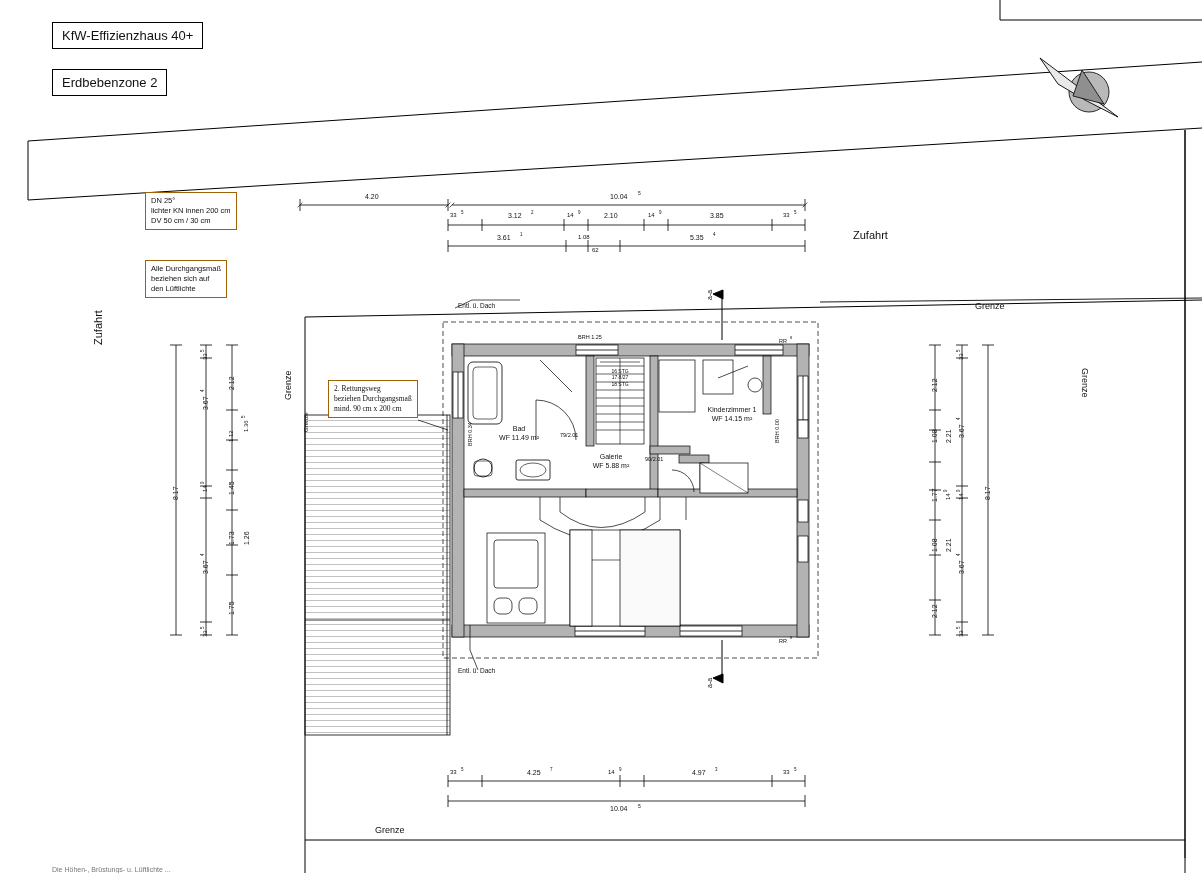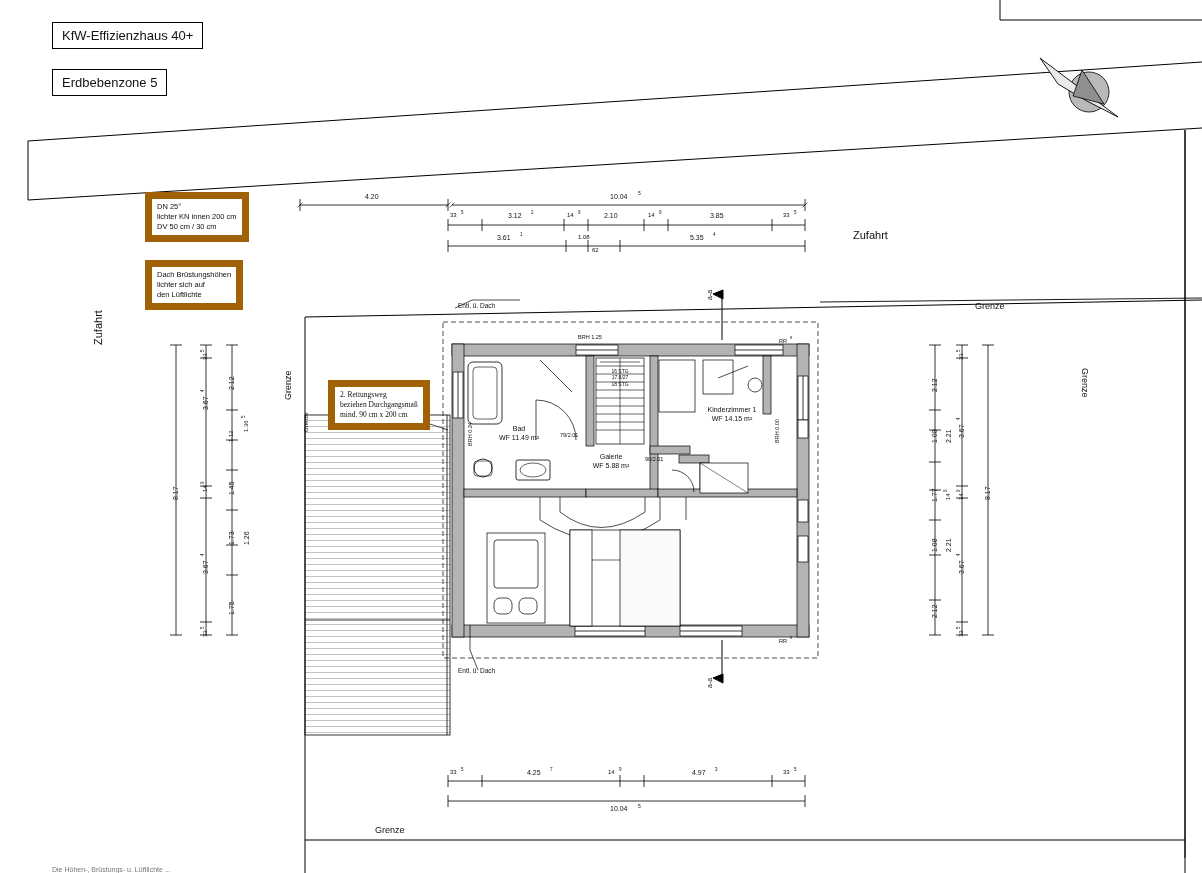--- a/index.html
+++ b/index.html
@@ -5,21 +5,21 @@
   html,body{margin:0;padding:0;background:#ffffff;}
   body{width:1202px;height:873px;position:relative;overflow:hidden;
        font-family:"Liberation Sans",sans-serif;color:#111;}
   #stage{position:absolute;left:0;top:0;width:1126px;height:873px;}
   svg.layer{position:absolute;left:0;top:0;width:1202px;height:873px;overflow:visible;}
   .lbl{position:absolute;white-space:nowrap;font-size:8px;line-height:1.15;color:#111;}
   .lbl.sm{font-size:6.5px;}
   .lbl.xs{font-size:5.5px;}
   .tagbox{position:absolute;border:1px solid #000;background:#fff;
           font-size:13px;padding:5px 9px;white-space:nowrap;}
-  .notebox{position:absolute;border:7px solid #a16207;background:#fff;
+  .notebox{position:absolute;border:1px solid #a16207;background:#fff;
            font-size:7.5px;line-height:1.35;padding:3px 5px;white-space:nowrap;}
   .rot90{transform:rotate(-90deg);transform-origin:left top;}
   .rot90cw{transform:rotate(90deg);transform-origin:left top;}
   .dimtxt{position:absolute;font-size:7px;white-space:nowrap;}
   .roomtxt{position:absolute;font-size:7px;text-align:center;line-height:1.3;white-space:nowrap;}
   .tiny{font-size:5px;}
 </style>
 </head>
 <body>
 
@@ -284,31 +284,31 @@
         <line x1="956" y1="635" x2="968" y2="635"></line>
       </g>
 
       <line x1="988" y1="345" x2="988" y2="635"></line>
       <line x1="982" y1="345" x2="994" y2="345"></line>
       <line x1="982" y1="635" x2="994" y2="635"></line>
     </g>
   </svg>
 
   <div class="tagbox" style="left:52px;top:22px;">KfW-Effizienzhaus 40+</div>
-  <div class="tagbox" style="left:52px;top:69px;">Erdbebenzone 5</div>
+  <div class="tagbox" style="left:52px;top:69px;">Erdbebenzone 2</div>
 
   <div class="notebox" style="left:145px;top:192px;">
     <div>DN 25°</div>
     <div>lichter KN innen 200 cm</div>
     <div>DV 50 cm / 30 cm</div>
   </div>
 
   <div class="notebox" style="left:145px;top:260px;">
-    <div>Dach Brüstungshöhen</div>
-    <div>lichter sich auf</div>
+    <div>Alle Durchgangsmaß</div>
+    <div>beziehen sich auf</div>
     <div>den Lüftlichte</div>
   </div>
 
   <div class="notebox" style="left:328px;top:380px;font-family:Liberation Serif, serif;">
     <div>2. Rettungsweg</div>
     <div>beziehen Durchgangsmaß</div>
     <div>mind. 90 cm x 200 cm</div>
   </div>
 
   <div class="lbl" style="left:853px;top:229px;font-size:11px;">Zufahrt</div>

